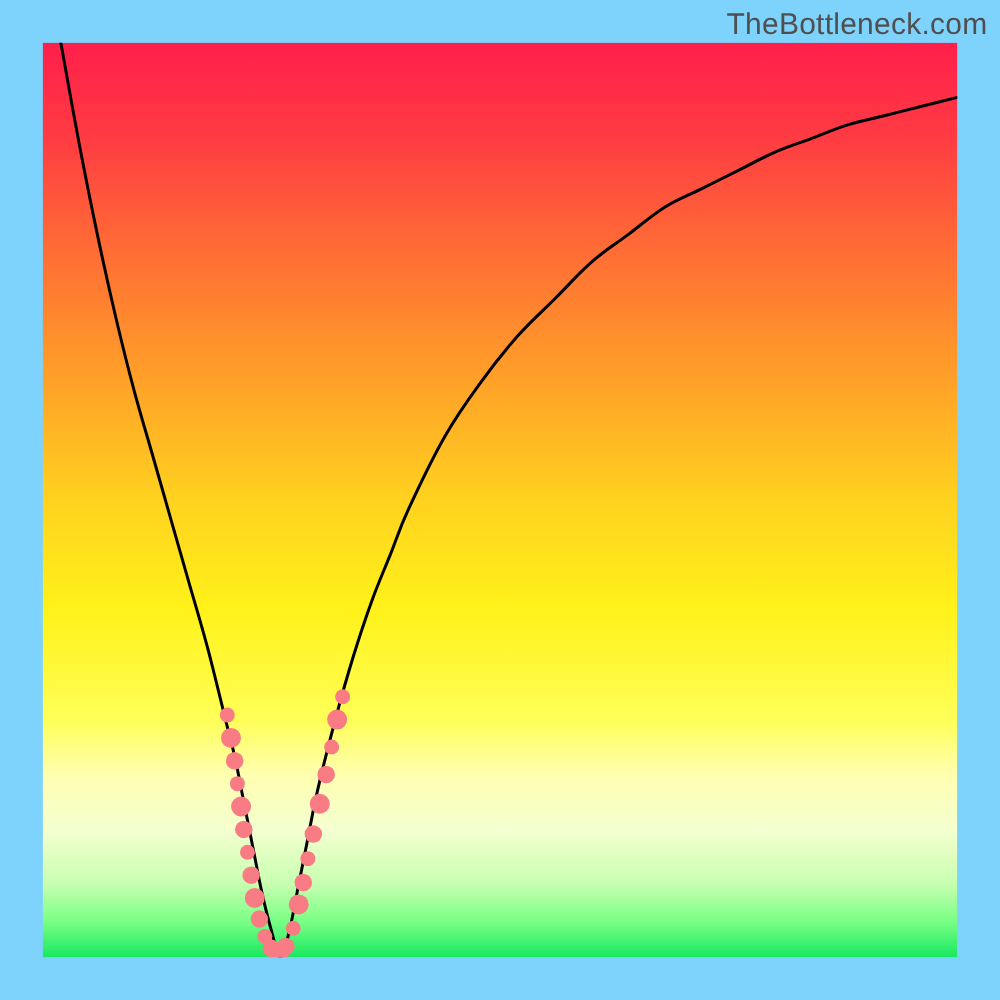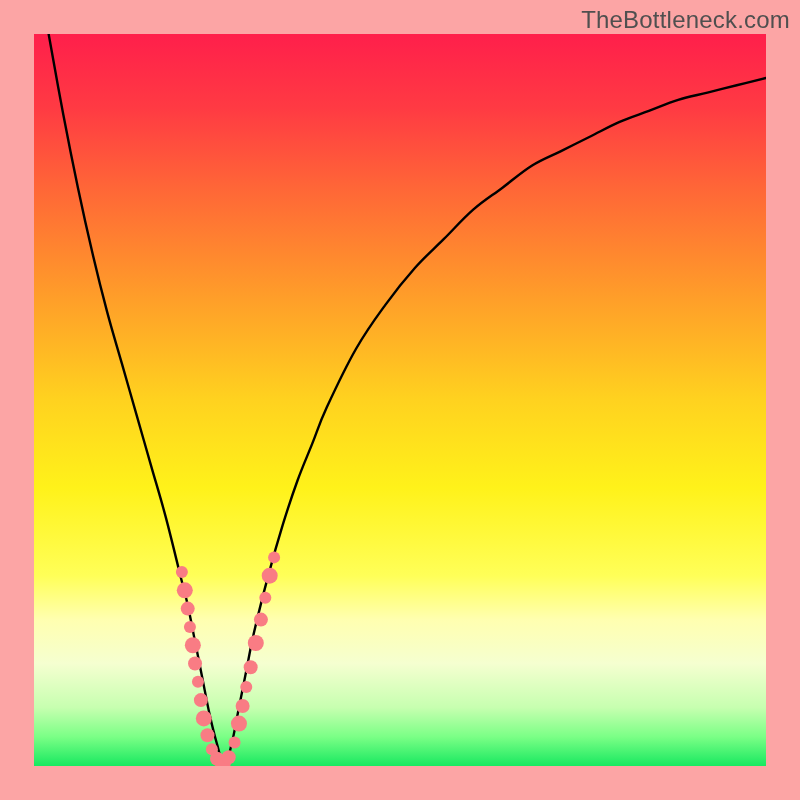--- a/index.html
+++ b/index.html
@@ -10,21 +10,21 @@
     overflow: hidden;
     background: #000;
     font-family: Arial, Helvetica, sans-serif;
   }
   .frame {
     position: absolute;
     left: 0;
     top: 0;
     width: 800px;
     height: 800px;
-    background: #fca5a5;
+    background: #7dd3fc;
   }
   .plot {
     position: absolute;
     
     left: 34px;
     top: 34px;
     width: 732px;
     height: 732px;
     overflow: hidden;
   }

